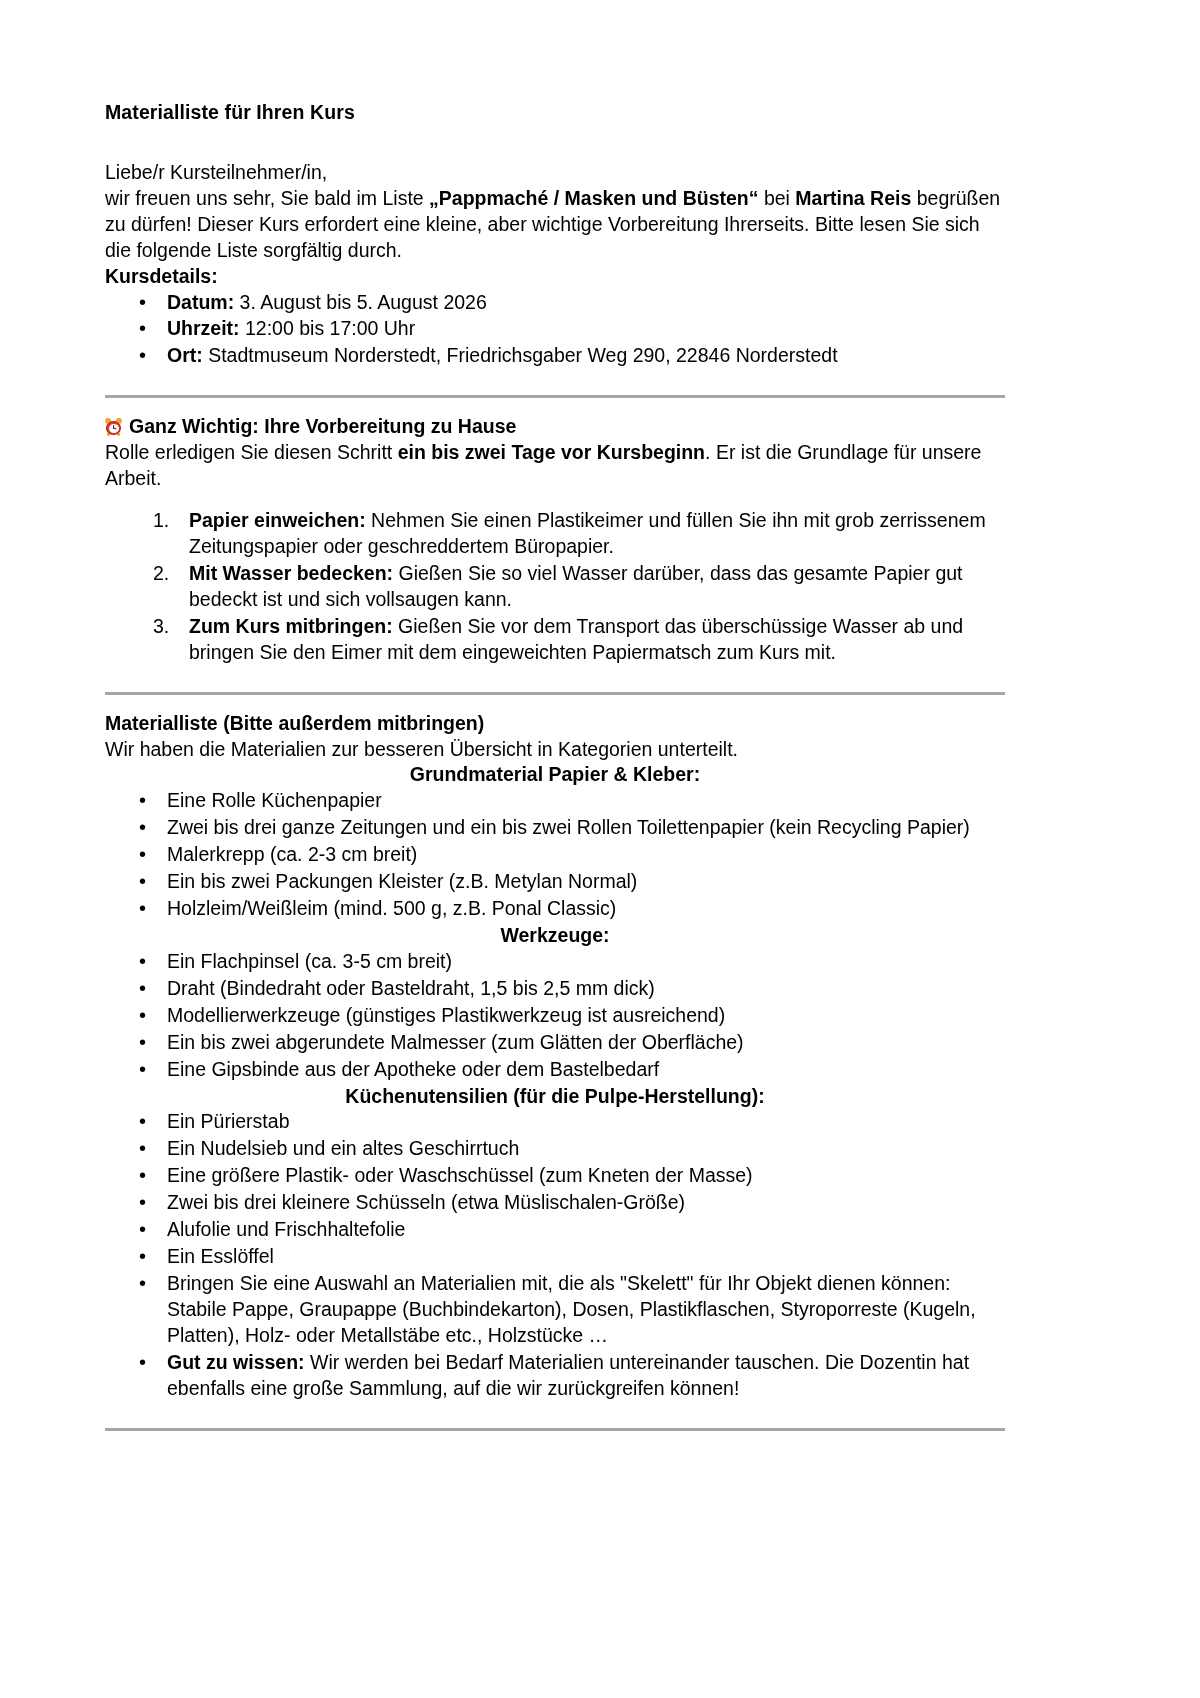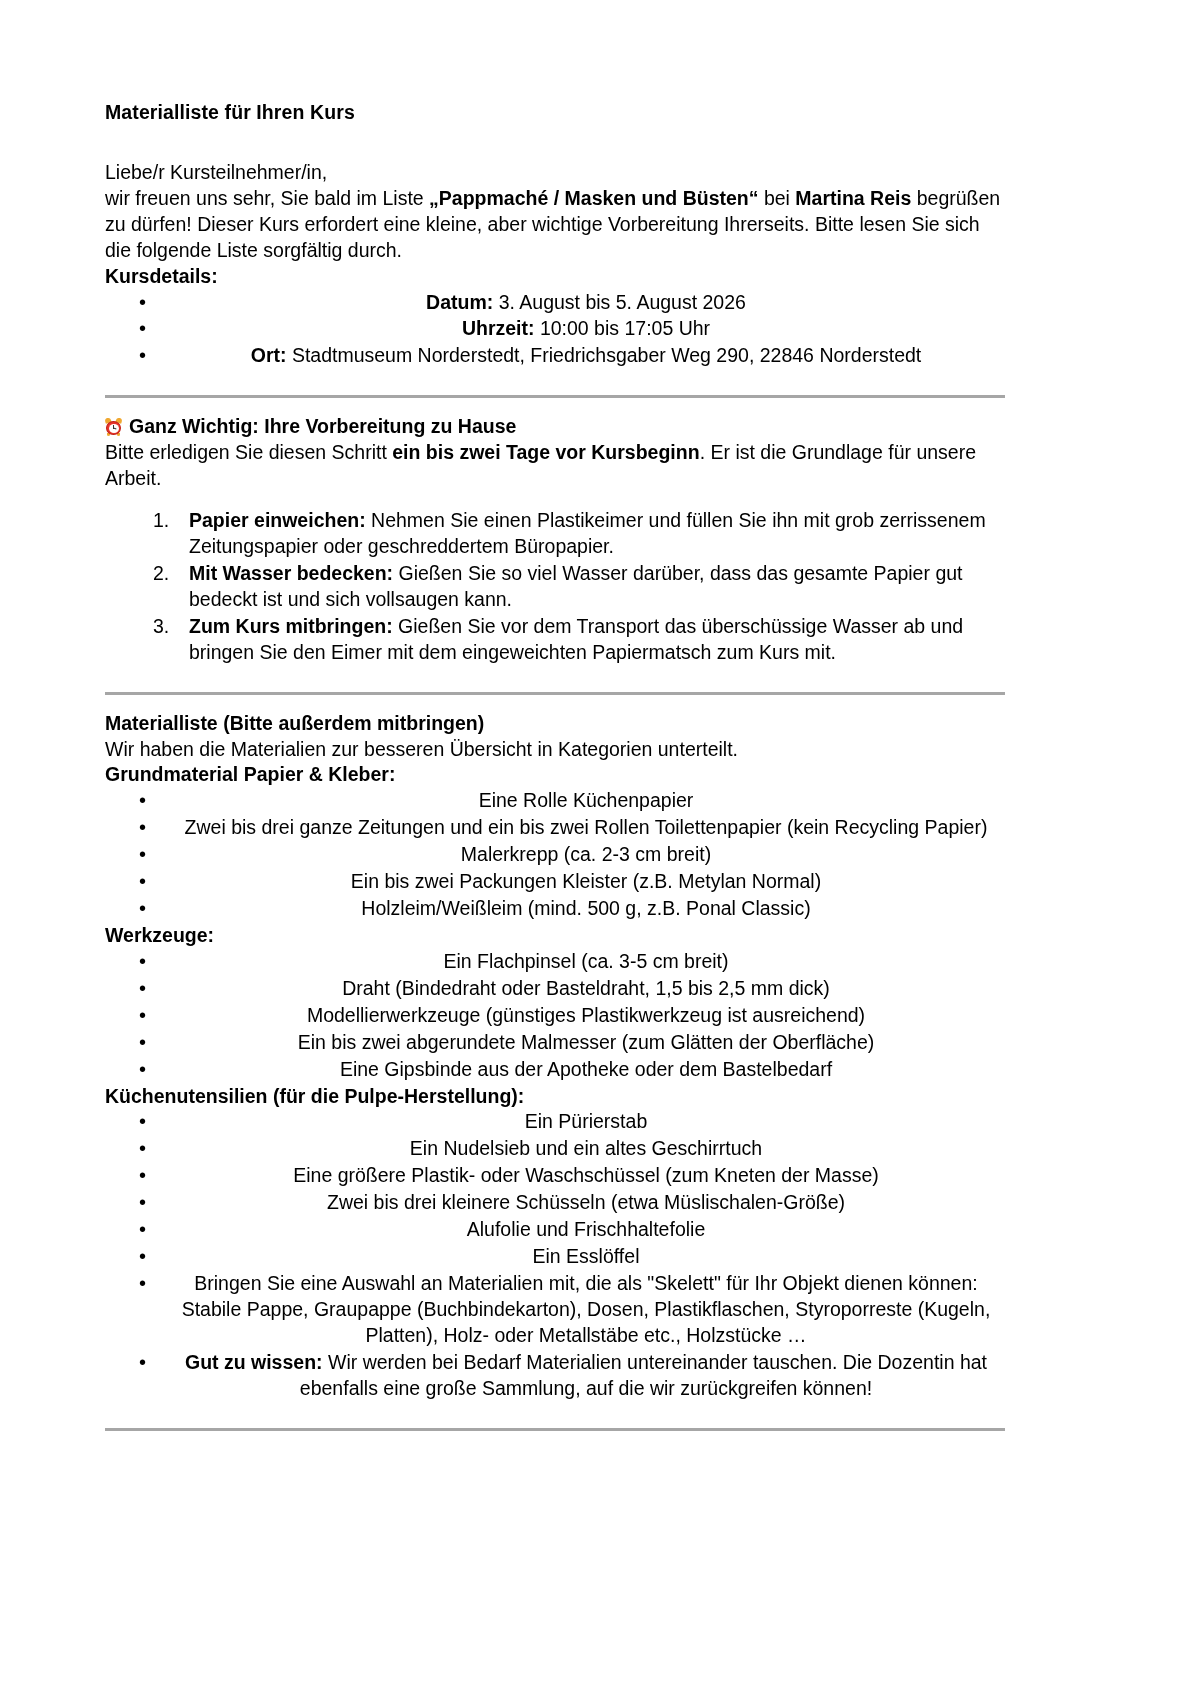--- a/index.html
+++ b/index.html
@@ -55,21 +55,20 @@
   }
   ul.bullets {
     margin: 0;
     padding-left: 62px;
     list-style: none;
   }
   ul.bullets > li {
     position: relative;
     margin: 0 0 1px 0;
     padding-left: 0;
-    text-align: center;
   }
   ul.bullets > li:before {
     content: "•";
     position: absolute;
     left: -28px;
     top: -1px;
     font-size: 20px;
     line-height: 1.33;
   }
   ol.numbers {
@@ -85,20 +84,21 @@
   }
   ol.numbers > li:before {
     content: counter(stepnum) ".";
     position: absolute;
     left: -36px;
     top: 0;
   }
   .cat-head {
     font-weight: bold;
     margin: 0;
+    text-align: center;
   }
   .emoji-clock {
     display: inline-block;
     width: 17px;
     height: 17px;
     position: relative;
     vertical-align: -2px;
     margin-right: 7px;
   }
   .emoji-clock .bell-l,
@@ -160,29 +160,29 @@
     <h1 class="doc-title">Materialliste für Ihren Kurs</h1>
 
     <p class="para salutation">Liebe/r Kursteilnehmer/in,</p>
 
     <p class="para"><span>wir freuen uns sehr, Sie bald im Liste </span><b>„Pappmaché / Masken und Büsten“</b><span> bei </span><b>Martina Reis</b><span> begrüßen zu dürfen! Dieser Kurs erfordert eine kleine, aber wichtige Vorbereitung Ihrerseits. Bitte lesen Sie sich die folgende Liste sorgfältig durch.</span></p>
 
     <p class="section-head">Kursdetails:</p>
 
     <ul class="bullets">
       <li><b>Datum:</b><span> 3. August bis 5. August 2026</span></li>
-      <li><b>Uhrzeit:</b><span> 10:00 bis 17:05 Uhr</span></li>
+      <li><b>Uhrzeit:</b><span> 12:00 bis 17:00 Uhr</span></li>
       <li><b>Ort:</b><span> Stadtmuseum Norderstedt, Friedrichsgaber Weg 290, 22846 Norderstedt</span></li>
     </ul>
 
     <hr class="rule">
 
     <p class="section-head"><span class="emoji-clock"><span class="bell-l"></span><span class="bell-r"></span><span class="foot-l"></span><span class="foot-r"></span><span class="body"></span><span class="face"></span><span class="hand hand-v"></span><span class="hand hand-h"></span></span><span>Ganz Wichtig: Ihre Vorbereitung zu Hause</span></p>
 
-    <p class="para"><span>Bitte erledigen Sie diesen Schritt </span><b>ein bis zwei Tage vor Kursbeginn</b><span>. Er ist die Grundlage für unsere Arbeit.</span></p>
+    <p class="para"><span>Rolle erledigen Sie diesen Schritt </span><b>ein bis zwei Tage vor Kursbeginn</b><span>. Er ist die Grundlage für unsere Arbeit.</span></p>
 
     <ol class="numbers">
       <li><b>Papier einweichen:</b><span> Nehmen Sie einen Plastikeimer und füllen Sie ihn mit grob zerrissenem Zeitungspapier oder geschreddertem Büropapier.</span></li>
       <li><b>Mit Wasser bedecken:</b><span> Gießen Sie so viel Wasser darüber, dass das gesamte Papier gut bedeckt ist und sich vollsaugen kann.</span></li>
       <li><b>Zum Kurs mitbringen:</b><span> Gießen Sie vor dem Transport das überschüssige Wasser ab und bringen Sie den Eimer mit dem eingeweichten Papiermatsch zum Kurs mit.</span></li>
     </ol>
 
     <hr class="rule">
 
     <p class="section-head">Materialliste (Bitte außerdem mitbringen)</p>

